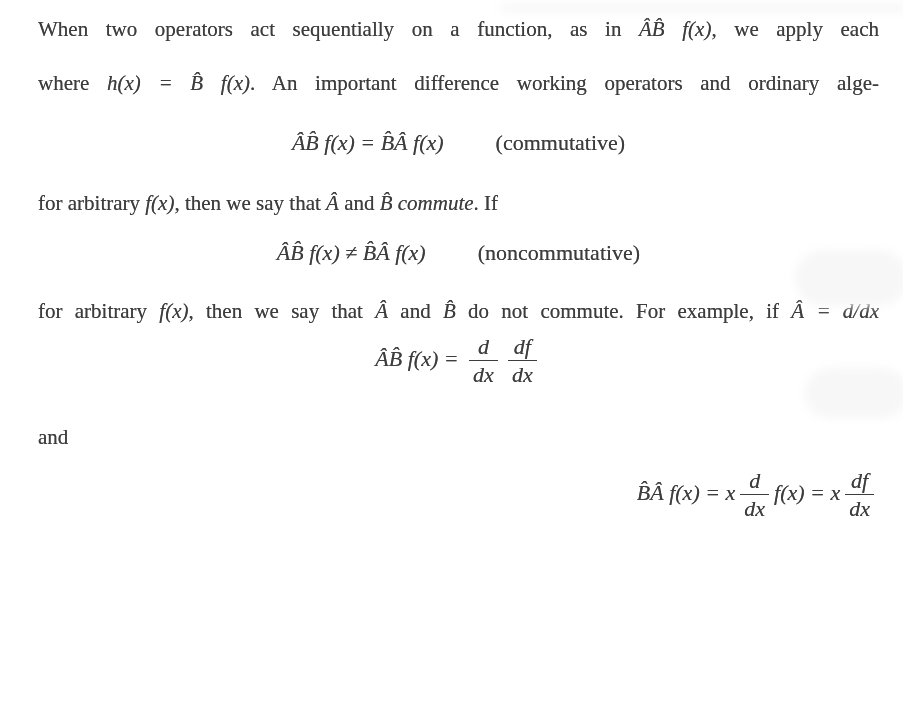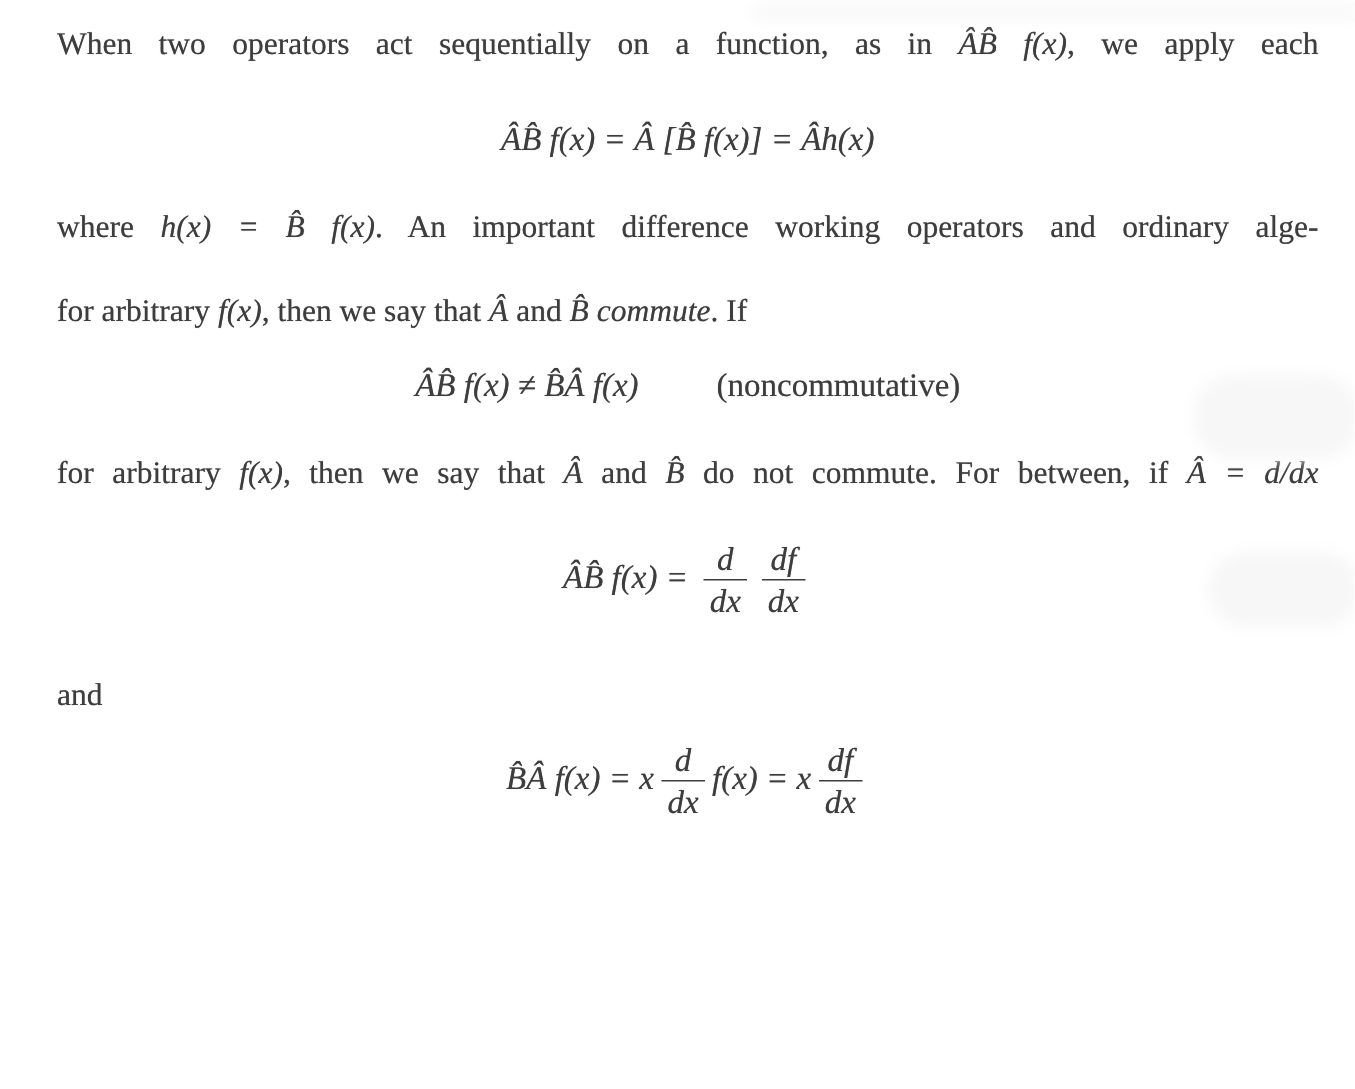--- a/index.html
+++ b/index.html
@@ -34,23 +34,23 @@
     white-space: nowrap;
   }
   .eqm { font-style: italic; }
   .eqlabel { display: inline-block; margin-left: 52px; font-style: normal; }
   .eq1 { margin-top: 26px; }
   .p2  { margin-top: 20px; }
   .eq2 { margin-top: 22px; }
   .p3  { margin-top: 22px; }
   .eq3 { margin-top: 12px; }
   .p4  { margin-top: 20px; }
-  .eq4 { margin-top: 22px; line-height: normal; padding: 6px 0; }
+  .eq4 { margin-top: 0; line-height: normal; padding: 6px 0; }
   .p5  { margin-top: 26px; }
-  .eq5 { margin-top: 8px; line-height: normal; padding: 6px 0; }
+  .eq5 { margin-top: 8px; line-height: normal; padding: 6px 0; text-align: right; }
   
   .frac {
     display: inline-flex;
     flex-direction: column;
     align-items: center;
     vertical-align: middle;
     margin: 0 5px;
     font-style: italic;
     line-height: 1.18;
   }
@@ -69,35 +69,35 @@
 </style>
 </head>
 <body>
 
 <div class="page">
 
   <div class="para p1">
     <div class="line jl"><span>When two operators act sequentially on a function, as in </span><span class="m">ÂB̂ f(x)</span><span>, we apply each</span></div>
   </div>
 
-  <div class="eq eq1"><span class="eqm">ÂB̂ f(x) = Â [B̂ f(x)] = Âh(x)</span></div>
 
   <div class="para p2">
     <div class="line jl"><span>where </span><span class="m">h(x) = B̂ f(x)</span><span>. An important difference working operators and ordinary alge-</span></div>
   </div>
 
+  <div class="eq eq2"><span class="eqm">ÂB̂ f(x) = B̂Â f(x)</span><span class="eqlabel">(commutative)</span></div>
 
   <div class="para p3">
     <div class="line"><span>for arbitrary </span><span class="m">f(x)</span><span>, then we say that </span><span class="m">Â</span><span> and </span><span class="m">B̂ </span><span class="it">commute</span><span>. If</span></div>
   </div>
 
   <div class="eq eq3"><span class="eqm">ÂB̂ f(x) ≠ B̂Â f(x)</span><span class="eqlabel">(noncommutative)</span></div>
 
   <div class="para p4">
-    <div class="line jl"><span>for arbitrary </span><span class="m">f(x)</span><span>, then we say that </span><span class="m">Â</span><span> and </span><span class="m">B̂</span><span> do not commute. For between, if </span><span class="m">Â = d/dx</span></div>
+    <div class="line jl"><span>for arbitrary </span><span class="m">f(x)</span><span>, then we say that </span><span class="m">Â</span><span> and </span><span class="m">B̂</span><span> do not commute. For example, if </span><span class="m">Â = d/dx</span></div>
   </div>
 
   <div class="eq eq4"><span class="eqm">ÂB̂ f(x) = </span><span class="frac">
         <span class="num">d</span>
         <span class="den">dx</span>
       </span><span class="frac">
         <span class="num">df</span>
         <span class="den">dx</span>
       </span></div>
 

